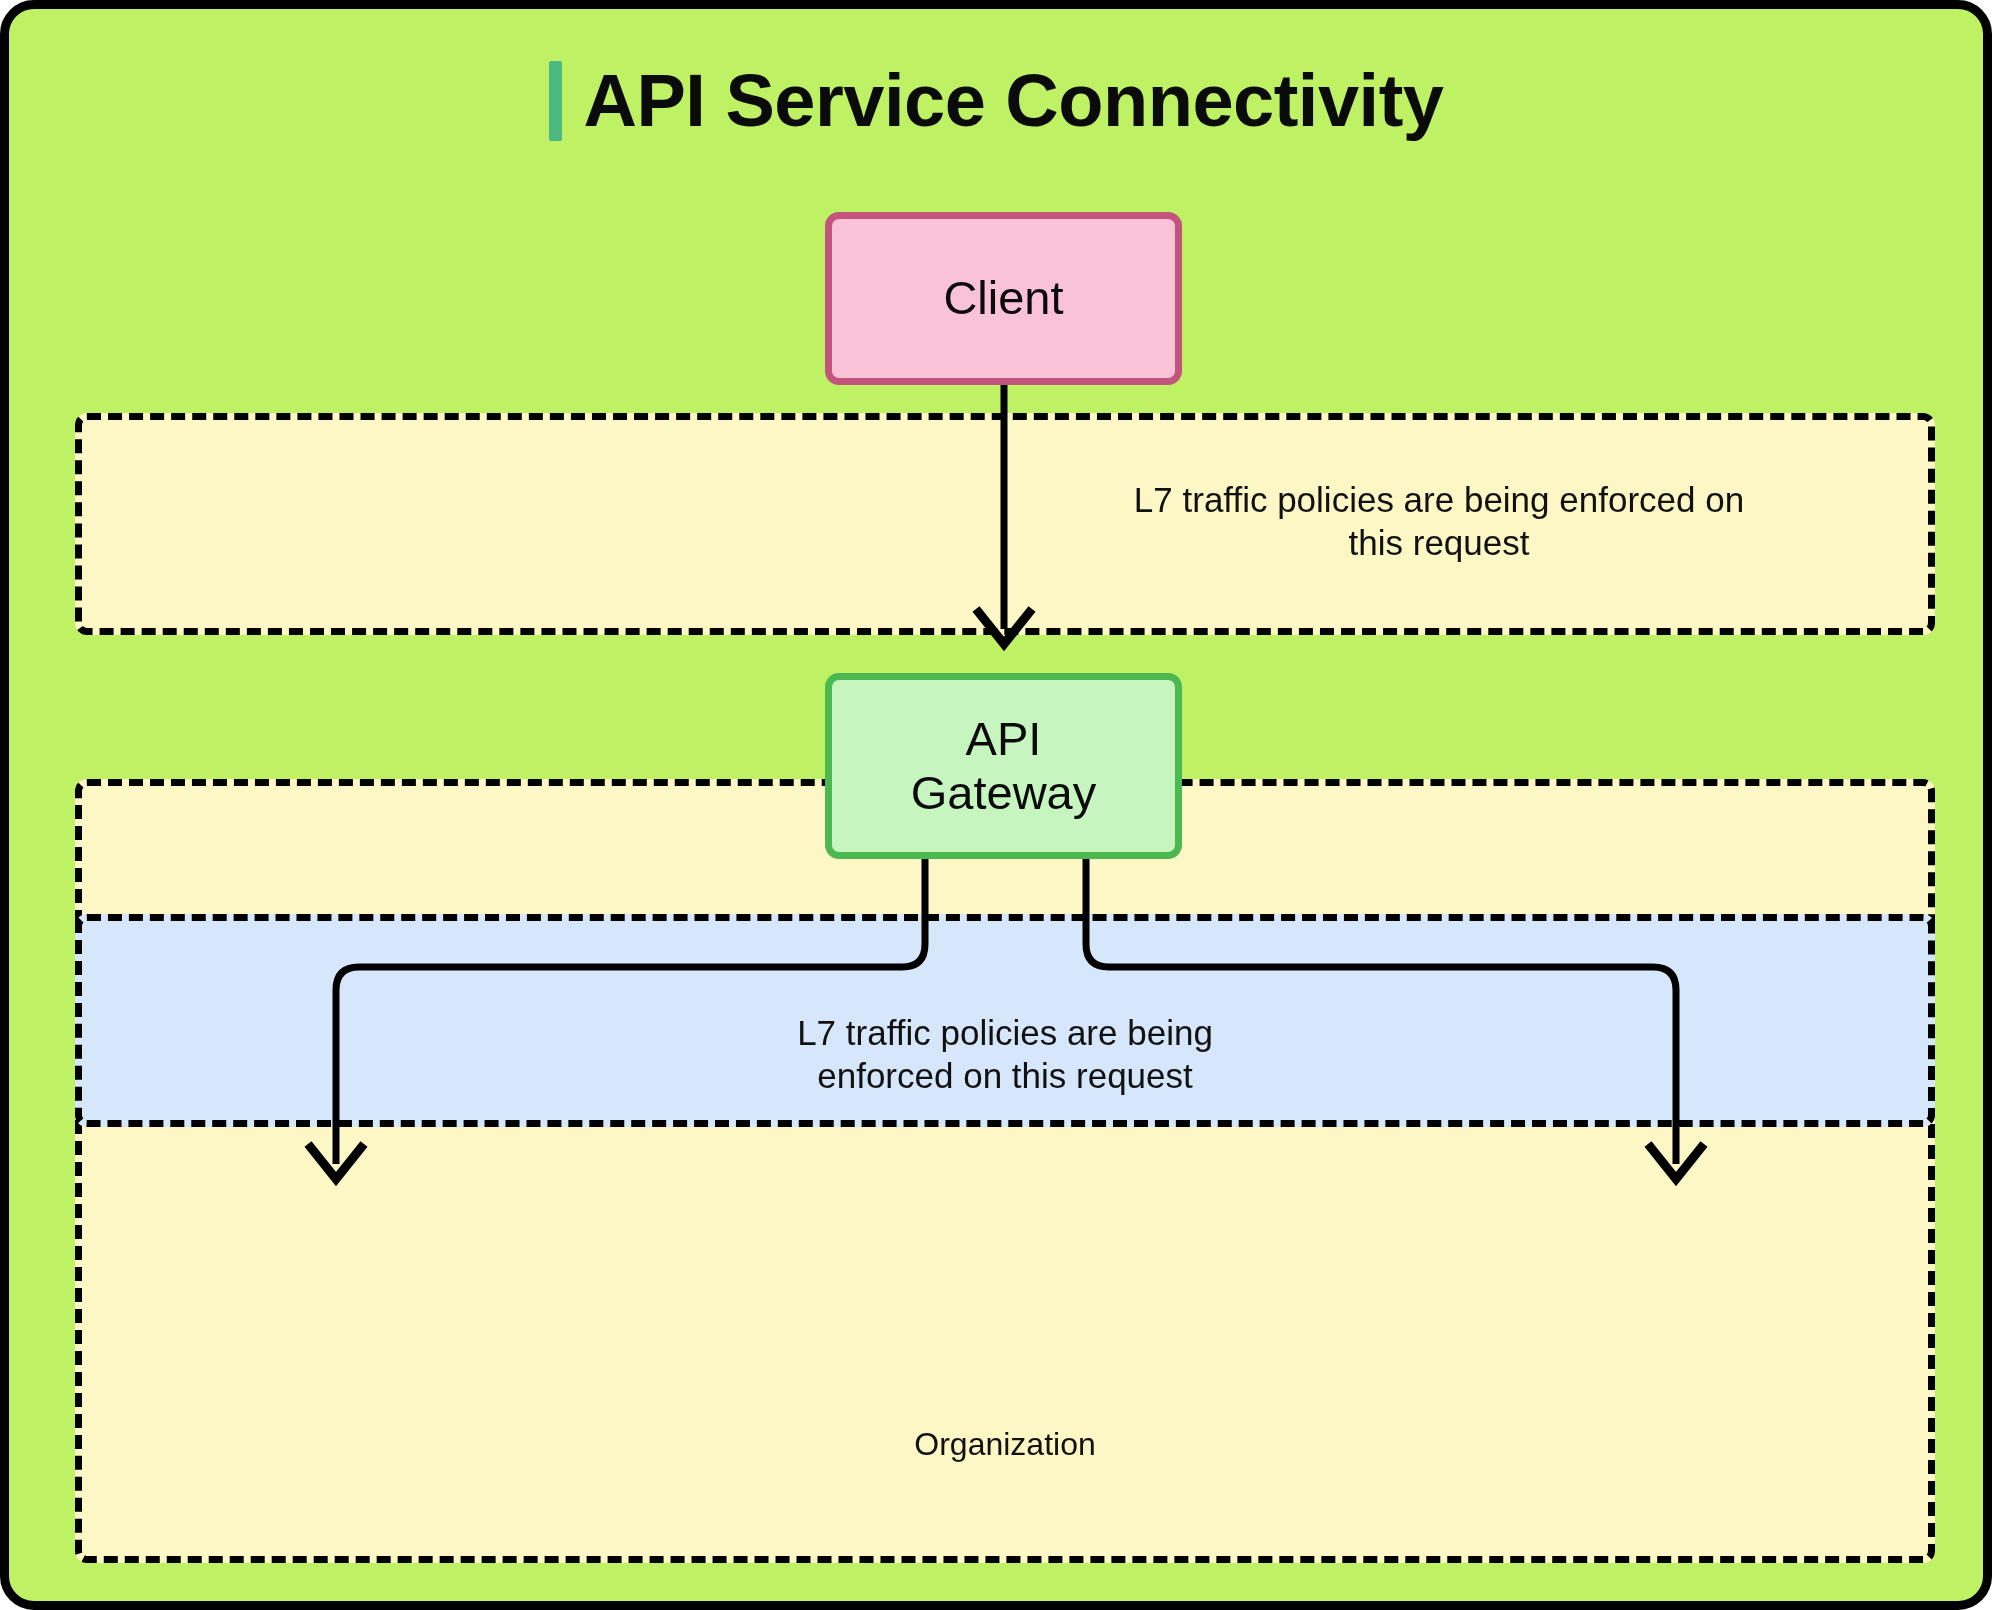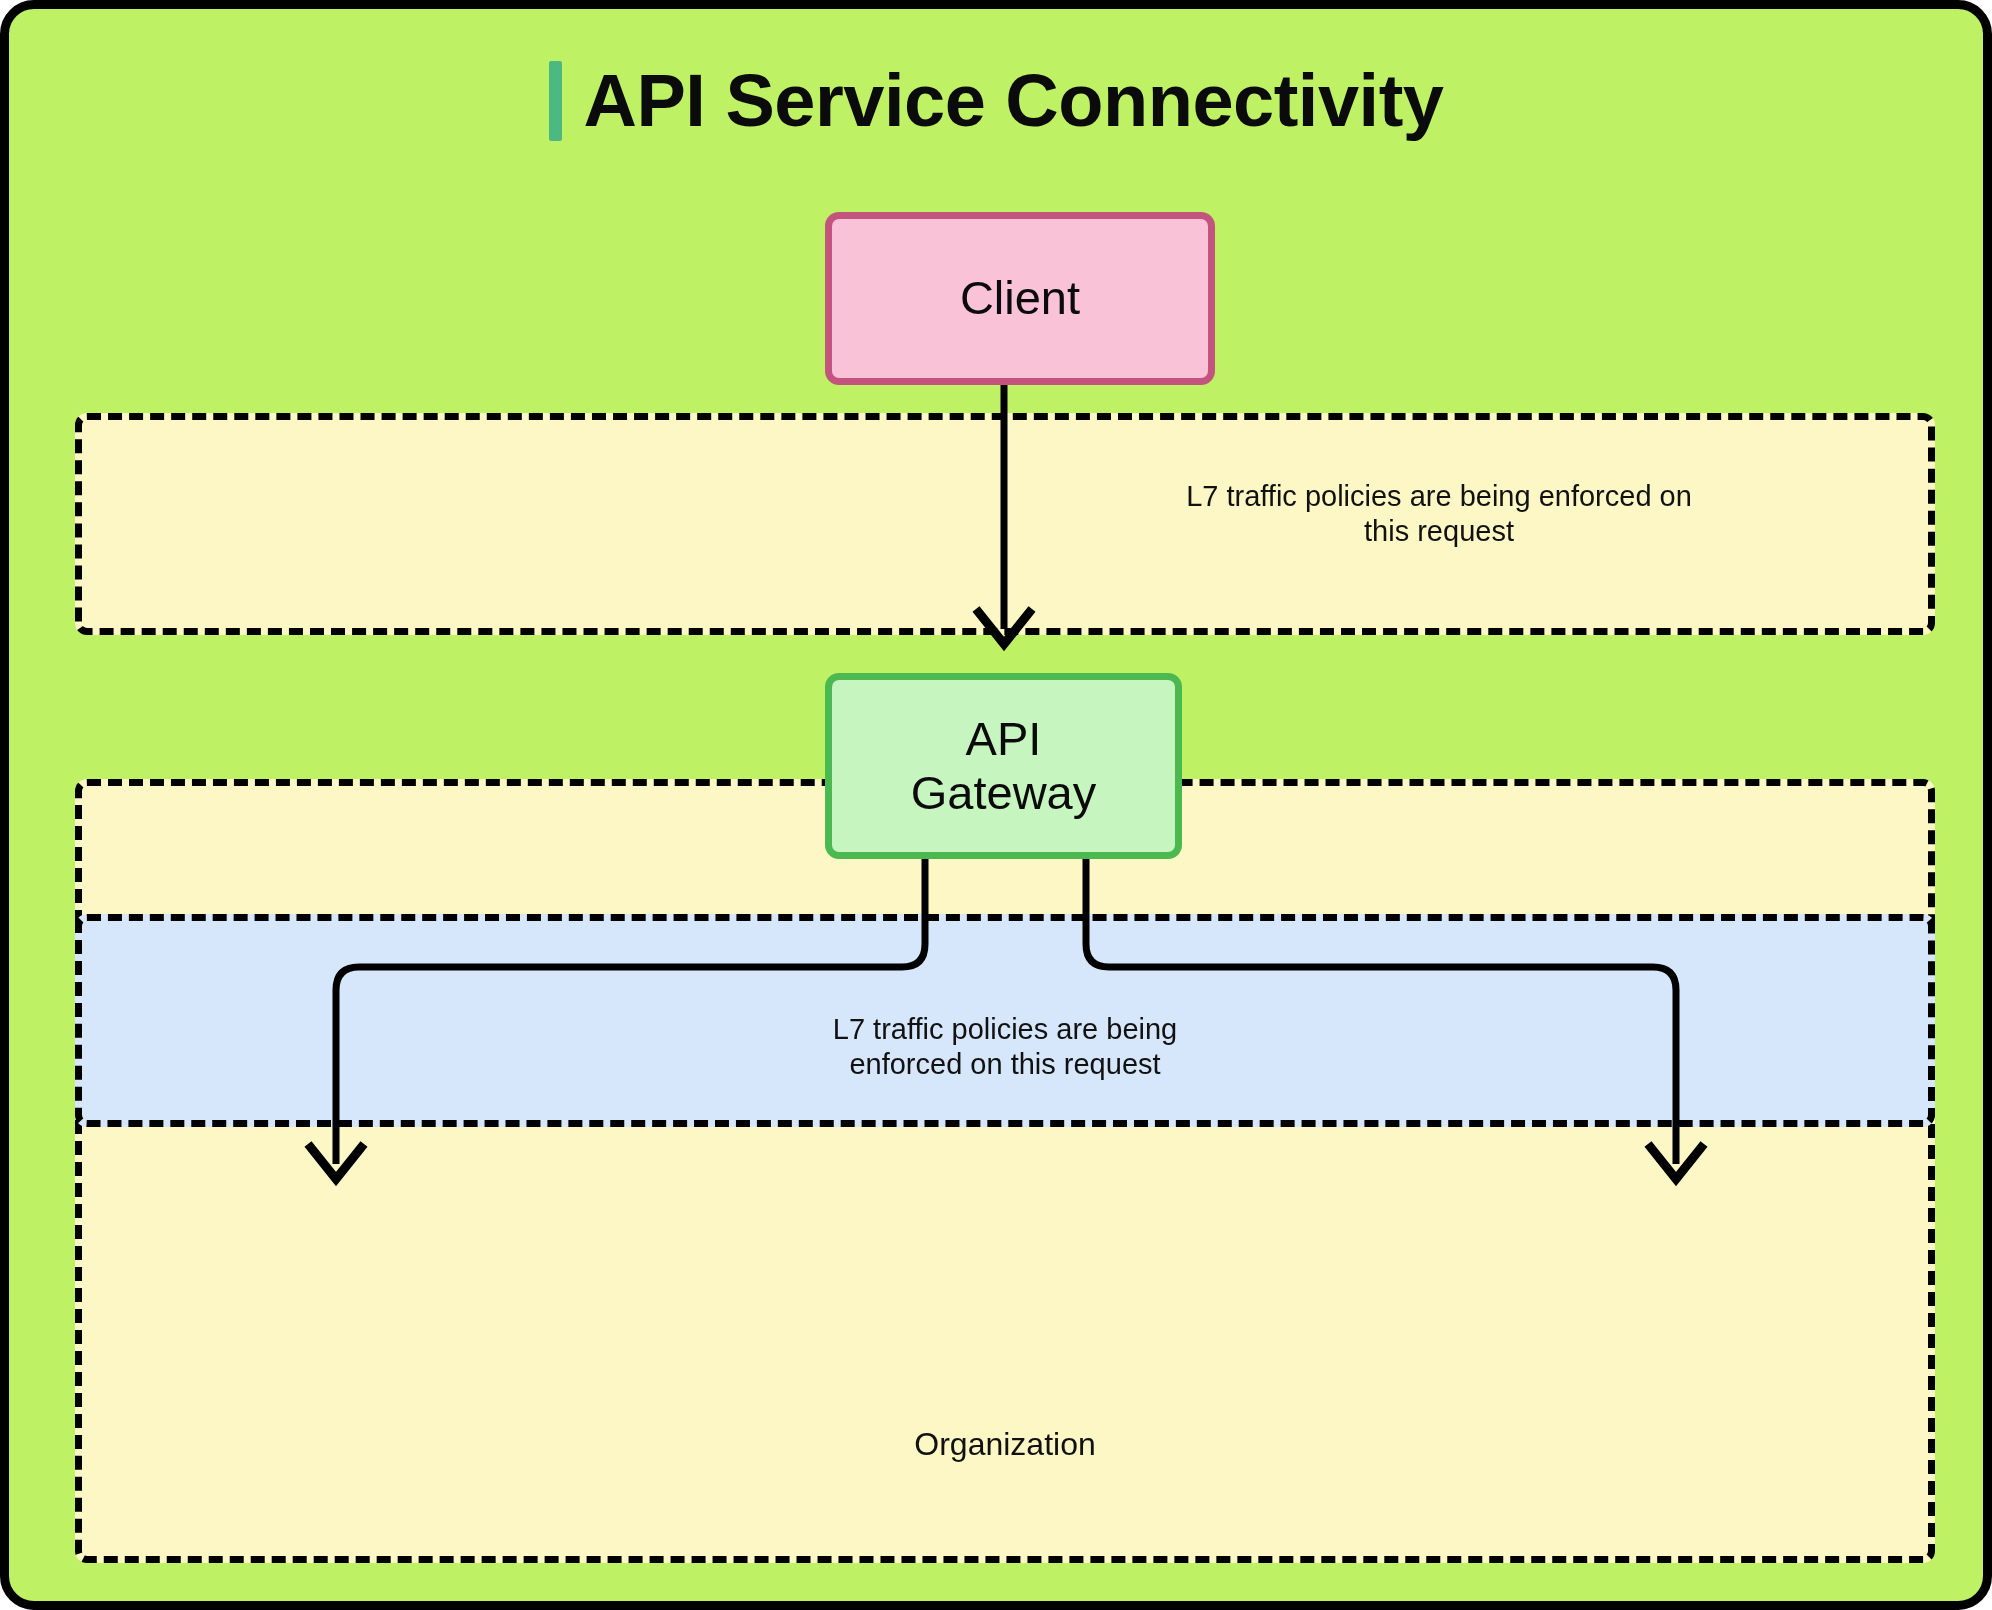--- a/index.html
+++ b/index.html
@@ -52,21 +52,21 @@
     border-radius: 12px;
     box-sizing: border-box;
   }
   .group-yellow { background: #fcf7c5; }
   .group-blue   { background: #d6e6fb; }
 
   .group-label {
     position: absolute;
     text-align: center;
     color: #111111;
-    font-size: 29px;
+    font-size: 35px;
     line-height: 1.22;
     white-space: pre-line;
   }
   #org-label {
     font-size: 32px;
   }
 
   
   .node {
     position: absolute;
@@ -74,21 +74,21 @@
     display: flex;
     align-items: center;
     justify-content: center;
     text-align: center;
     border-radius: 14px;
     color: #0b0b0b;
     line-height: 1.15;
     white-space: pre-line;
   }
   #node-client {
-    left: 816px; top: 203px; width: 390px; height: 173px;
+    left: 816px; top: 203px; width: 357px; height: 173px;
     background: #f9c2d7;
     border: 7px solid #c2547e;
     font-size: 47px;
   }
   #node-gateway {
     left: 816px; top: 664px; width: 357px; height: 186px;
     background: #c6f5c0;
     border: 7px solid #4cb850;
     font-size: 47px;
     z-index: 6;

